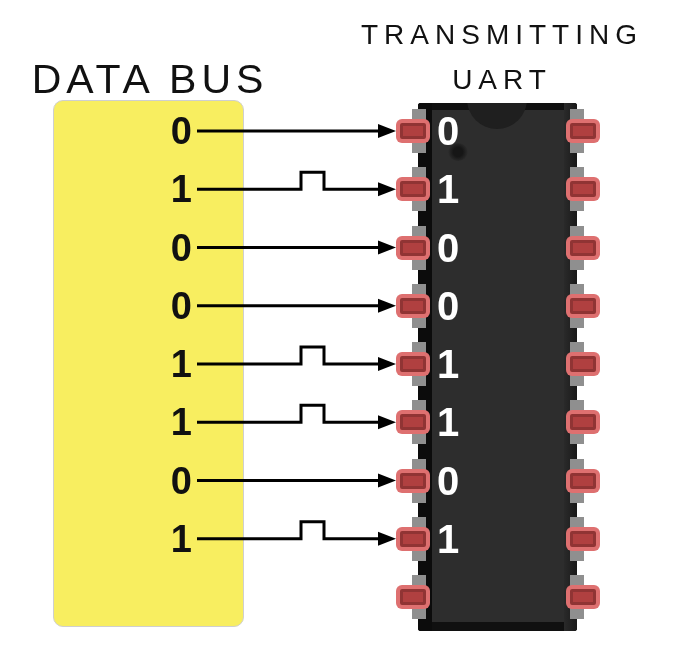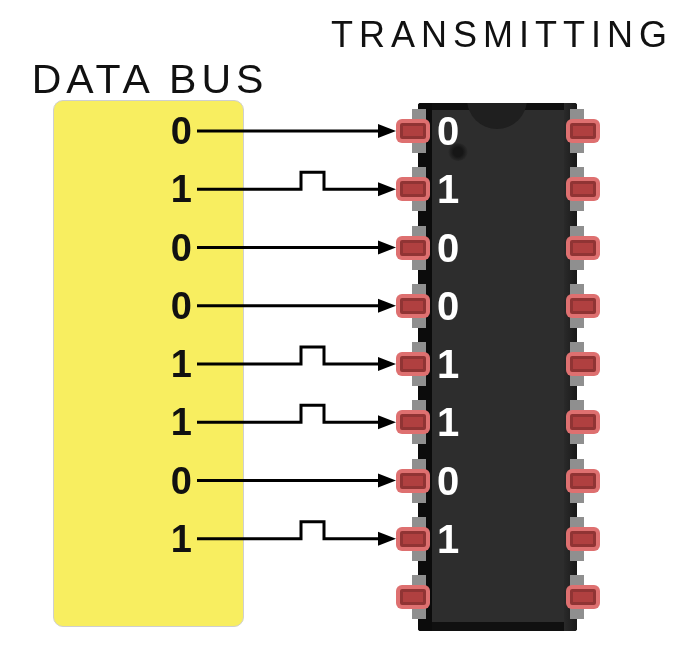--- a/index.html
+++ b/index.html
@@ -5,21 +5,21 @@
   html,body{margin:0;padding:0;background:#ffffff;}
   #stage{
     position:relative;width:688px;height:668px;background:#fff;overflow:hidden;
     font-family:"Liberation Sans",sans-serif;
   }
   .title{
     position:absolute;color:var(--title,#111);font-weight:400;
     letter-spacing:6px;text-align:center;white-space:nowrap;
   }
   #bus-title{left:30px;top:56px;width:240px;font-size:41px;letter-spacing:5px;}
-  #uart-title{left:327px;top:12px;width:350px;font-size:36px;line-height:45px;}
+  #uart-title{left:327px;top:12px;width:350px;font-size:28px;line-height:45px;}
   #bus-panel{
     position:absolute;left:53px;top:100px;width:191px;height:527px;
     background:var(--bus-fill,#F8EE60);
     border:1px solid var(--bus-border,#CFCFCF);
     border-radius:10px;box-sizing:border-box;
   }
   .bus-digit{
     position:absolute;left:120px;width:72px;height:58px;line-height:58px;
     text-align:right;font-size:38px;font-weight:700;color:var(--bus-digit,#111);
   }
@@ -59,20 +59,21 @@
 </style>
 </head>
 <body>
 
 <div id="stage" style="--bus-fill: #F8EE60; --bus-border: #CFCFCF; --title: #111111; --bus-digit: #111111; --chip-body: #2D2D2D; --chip-edge: #0C0C0C; --notch: #1F1F1F; --pin-fill: #B04040; --pin-glow: rgba(242,132,132,0.7); --pin-metal: #8F8F8F; --chip-digit: #FFFFFF;">
 
   <div id="bus-title" class="title">DATA BUS</div>
 
   <div id="uart-title" class="title">
     <div>TRANSMITTING</div>
+    <div>UART</div>
   </div>
 
   <div id="bus-panel"></div>
 
   <svg id="wires" viewBox="0 0 688 668" xmlns="http://www.w3.org/2000/svg">
       <path d="M197 131 H378" fill="none" stroke="#000000" stroke-width="3"></path>
       <polygon points="378,124 378,138 396,131" fill="#000000"></polygon>
       <path d="M197 189.25 H301 V172.25 H324 V189.25 H378" fill="none" stroke="#000000" stroke-width="3"></path>
       <polygon points="378,182.25 378,196.25 396,189.25" fill="#000000"></polygon>
       <path d="M197 247.5 H378" fill="none" stroke="#000000" stroke-width="3"></path>

